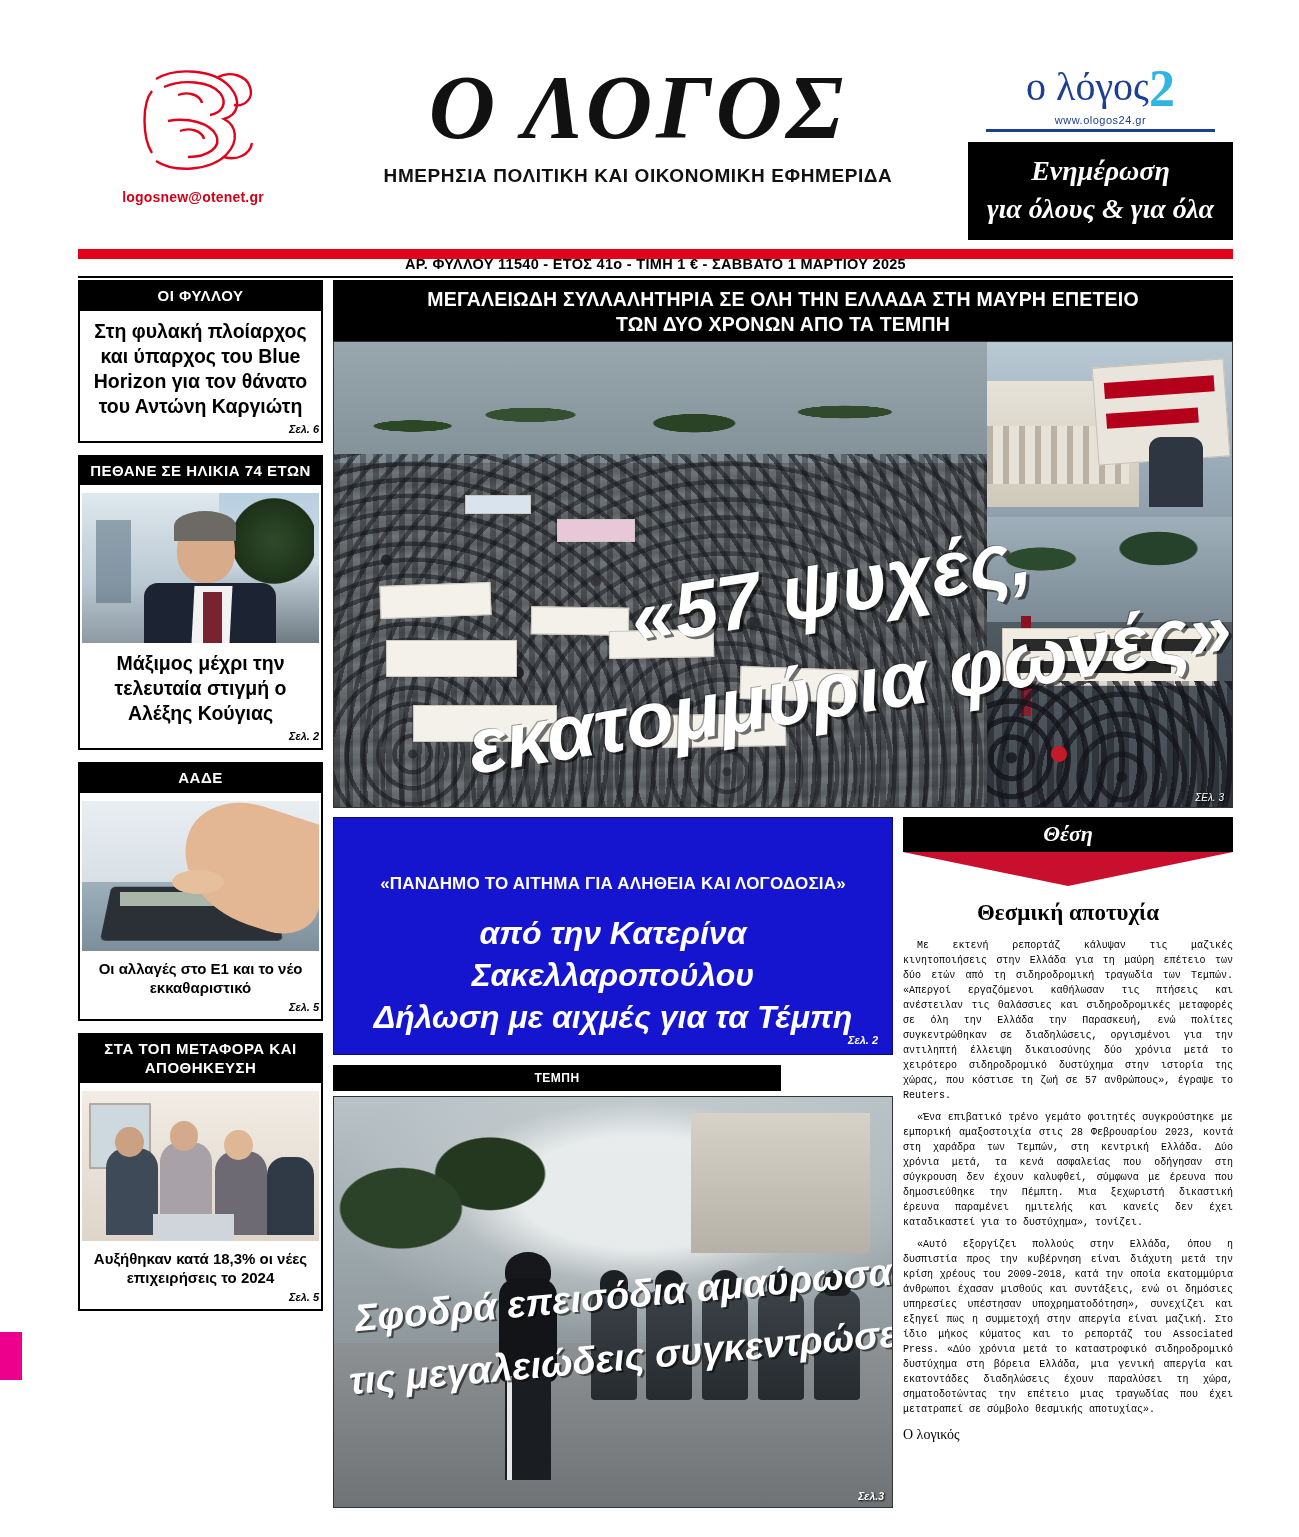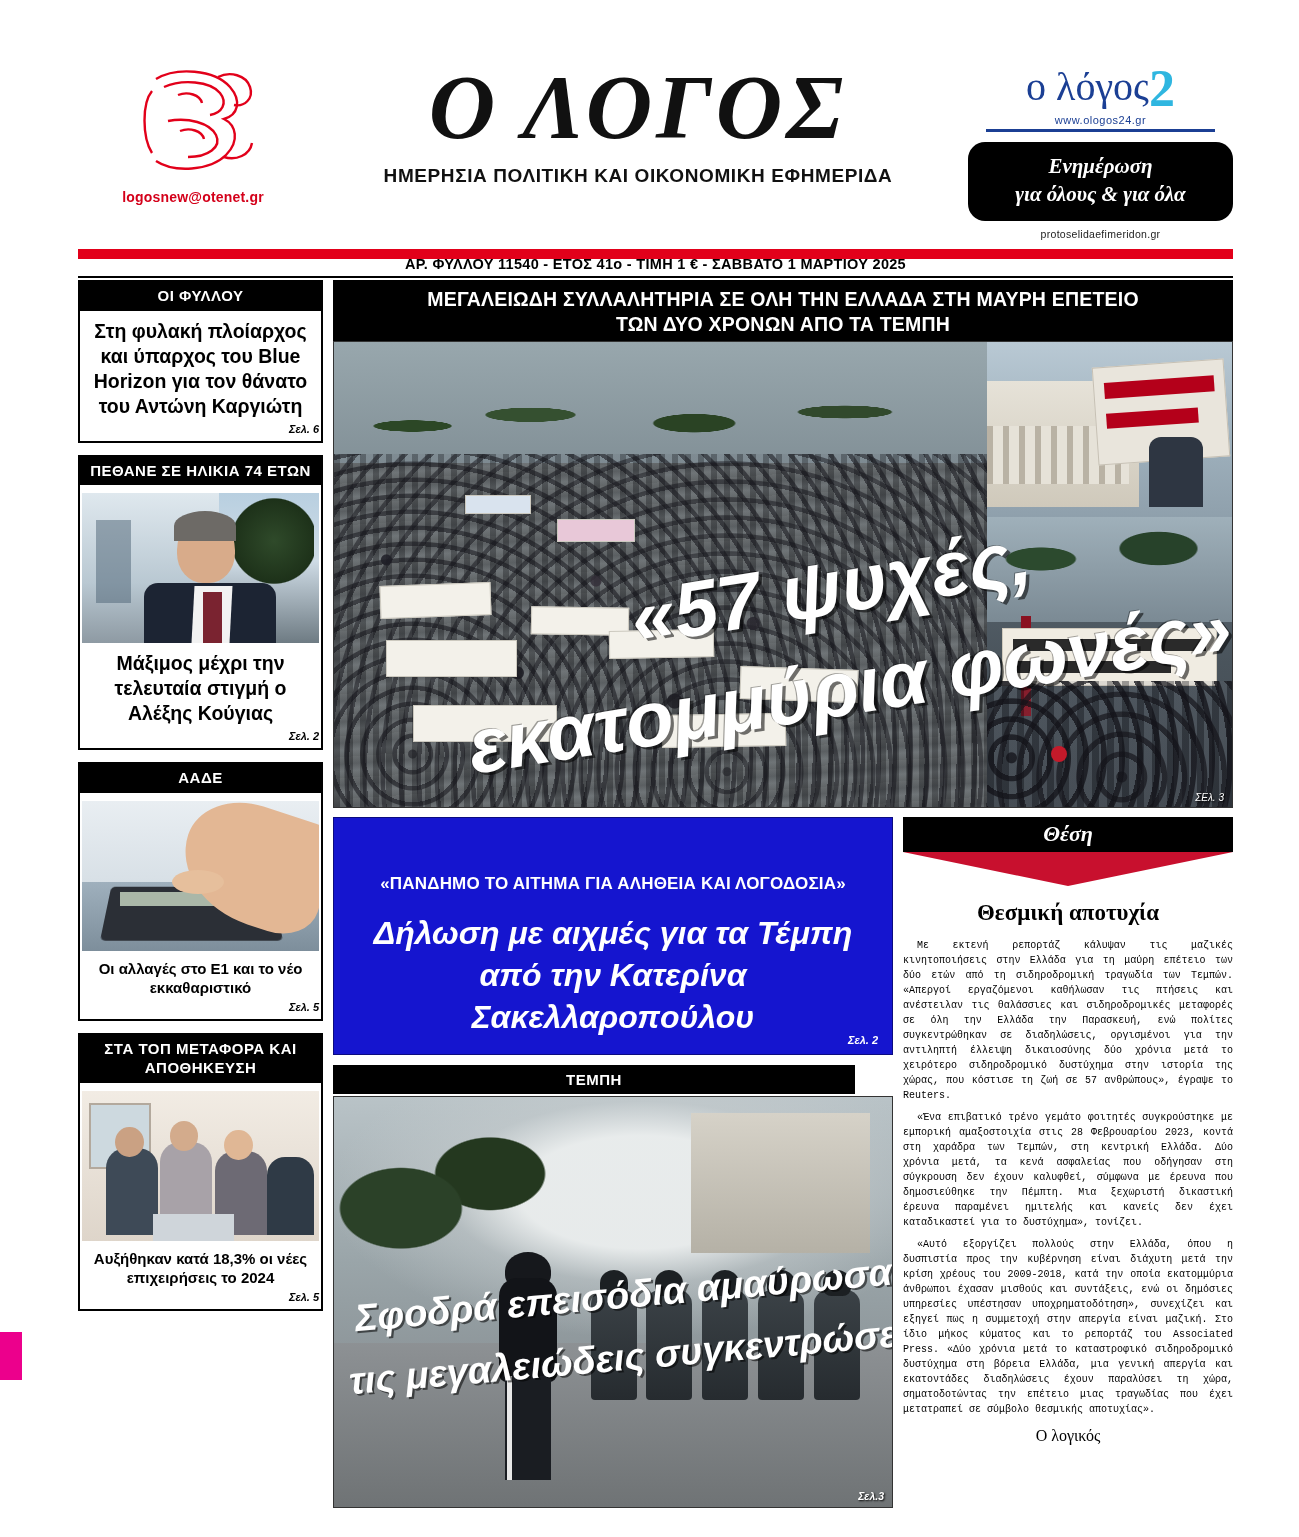--- a/index.html
+++ b/index.html
@@ -47,21 +47,21 @@
   .brand-logo .two {
     color: #2fb6e0; font-weight: bold; font-size: 52px; vertical-align: -6px;
   }
   .brand-url {
     font-size: 11px; color: #1b3f94; letter-spacing: 0.5px; margin-top: -4px;
   }
   .brand-rule { height: 3px; background: #1b3f94; margin: 3px 18px 0 18px; }
   .brand-box {
     margin-top: 10px; background: #000; color: #fff; padding: 10px 8px 12px;
     font-family: "Liberation Serif", serif; font-style: italic; font-weight: bold;
-    font-size: 21px; line-height: 1.35; border-radius: 17px;
+    font-size: 28px; line-height: 1.35;
   }
   .brand-credit { font-size: 10.5px; color: #222; margin-top: 7px; letter-spacing: 0.3px; }
 
   
   .redbar {
     position: absolute; left: 78px; top: 249px; width: 1155px; height: 10px;
     background: #e2001a;
   }
   .issueline {
     position: absolute; left: 78px; top: 256px; width: 1155px;
@@ -262,23 +262,23 @@
   }
   .bluebox .kicker { font-size:17px; font-weight:bold; letter-spacing:.2px; margin-bottom:18px; }
   .bluebox .hl {
     font-family:"Liberation Sans", sans-serif; font-weight:bold; font-style:italic;
     font-size:32px; line-height:1.32;
   }
   .bluebox .selref2 { position:absolute; right:14px; bottom:8px; font-size:11px; font-weight:bold; font-style:italic; }
 
   
   .tempi-head {
-    position:absolute; left:333px; top:1065px; width:522px;
+    position:absolute; left:333px; top:1065px; width:448px;
     background:#000; color:#fff; text-align:center; font-weight:bold;
-    font-size:15px; padding:6px 12px; letter-spacing:.5px;
+    font-size:12px; padding:6px 12px; letter-spacing:.5px;
   }
   .tempi-photo {
     position:absolute; left:333px; top:1096px; width:560px; height:412px;
     overflow:hidden; border:1px solid #333;
     background: linear-gradient(180deg,#b9c3c7 0%,#9aa5a9 40%,#8a9296 70%,#76797b 100%);
   }
   .tempi-photo .smoke { position:absolute; left:0; top:0; width:100%; height:58%;
     background: radial-gradient(ellipse at 55% 40%, rgba(235,238,238,.95) 0 28%, rgba(200,206,208,.5) 45%, rgba(160,168,172,0) 72%); }
   .tempi-photo .trees2 { position:absolute; left:0; top:2%; width:40%; height:42%;
     background: radial-gradient(ellipse at 30% 60%, #2b4128 0 60px, transparent 62px),
@@ -325,21 +325,21 @@
   }
   .op-title {
     text-align:center; font-family:"Liberation Serif", serif; font-weight:bold;
     font-size:23px; margin:14px 0 12px;
   }
   .op-body {
     font-family:Liberation Mono, monospace; font-size:10px; line-height:1.5;
     text-align:justify; hyphens:auto;
   }
   .op-body p { margin:0 0 7px; text-indent:14px; }
-  .op-sign { text-align:center; font-family:"Liberation Serif", serif; font-size:16px; margin-top:10px; }
+  .op-sign { text-align:left; font-family:"Liberation Serif", serif; font-size:14px; margin-top:10px; }
 
   .magenta-mark { position:absolute; left:0; top:1332px; width:22px; height:48px; background:#ec008c; }
 </style>
 </head>
 <body>
 
 <div class="page">
 
   <div class="masthead">
 
@@ -490,22 +490,22 @@
 
     <div class="hero-title">
       <div class="l1">«57 ψυχές,</div>
       <div class="l2">εκατομμύρια φωνές»</div>
     </div>
     <div class="hero-credit">ΣΕλ. 3</div>
   </div>
 
   <div class="bluebox">
     <div class="kicker">«ΠΑΝΔΗΜΟ ΤΟ ΑΙΤΗΜΑ ΓΙΑ ΑΛΗΘΕΙΑ ΚΑΙ ΛΟΓΟΔΟΣΙΑ»</div>
+    <div class="hl">από την Κατερίνα Σακελλαροπούλου</div>
     <div class="hl">Δήλωση με αιχμές για τα Τέμπη</div>
-    <div class="hl">από την Κατερίνα Σακελλαροπούλου</div>
     <div class="selref2">Σελ. 2</div>
   </div>
 
   <div class="tempi-head">ΤΕΜΠΗ</div>
   <div class="tempi-photo">
     <div class="smoke"></div>
     <div class="trees2"></div>
     <div class="bldg2"></div>
     <div class="ground"></div>
     <div class="cop c1"></div>

